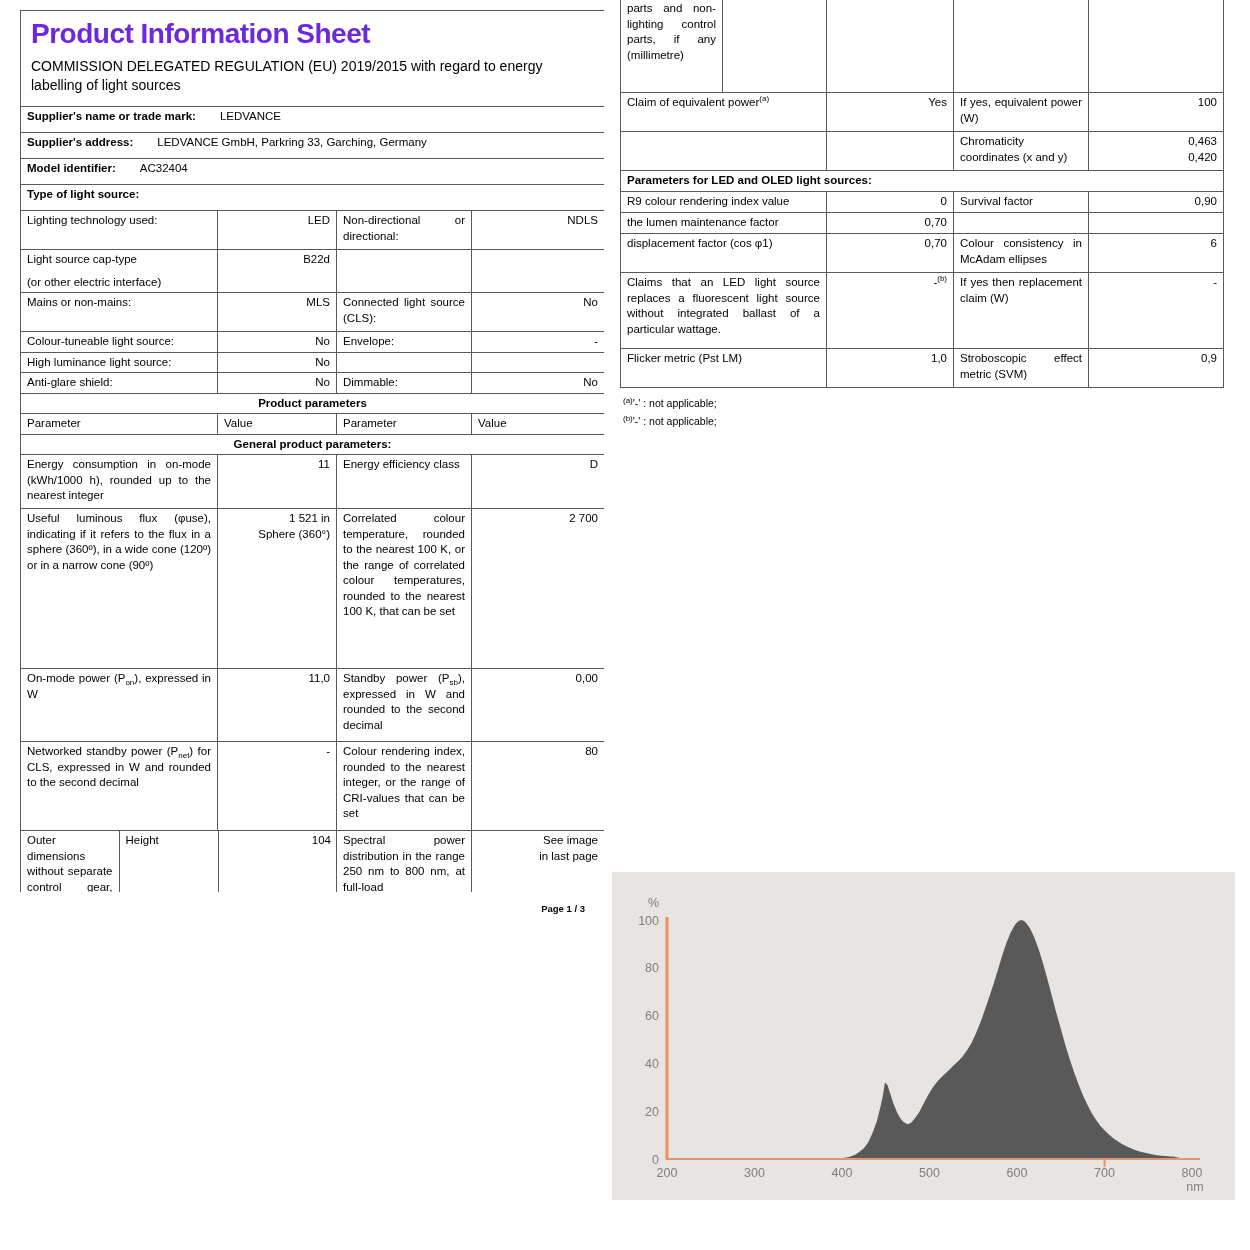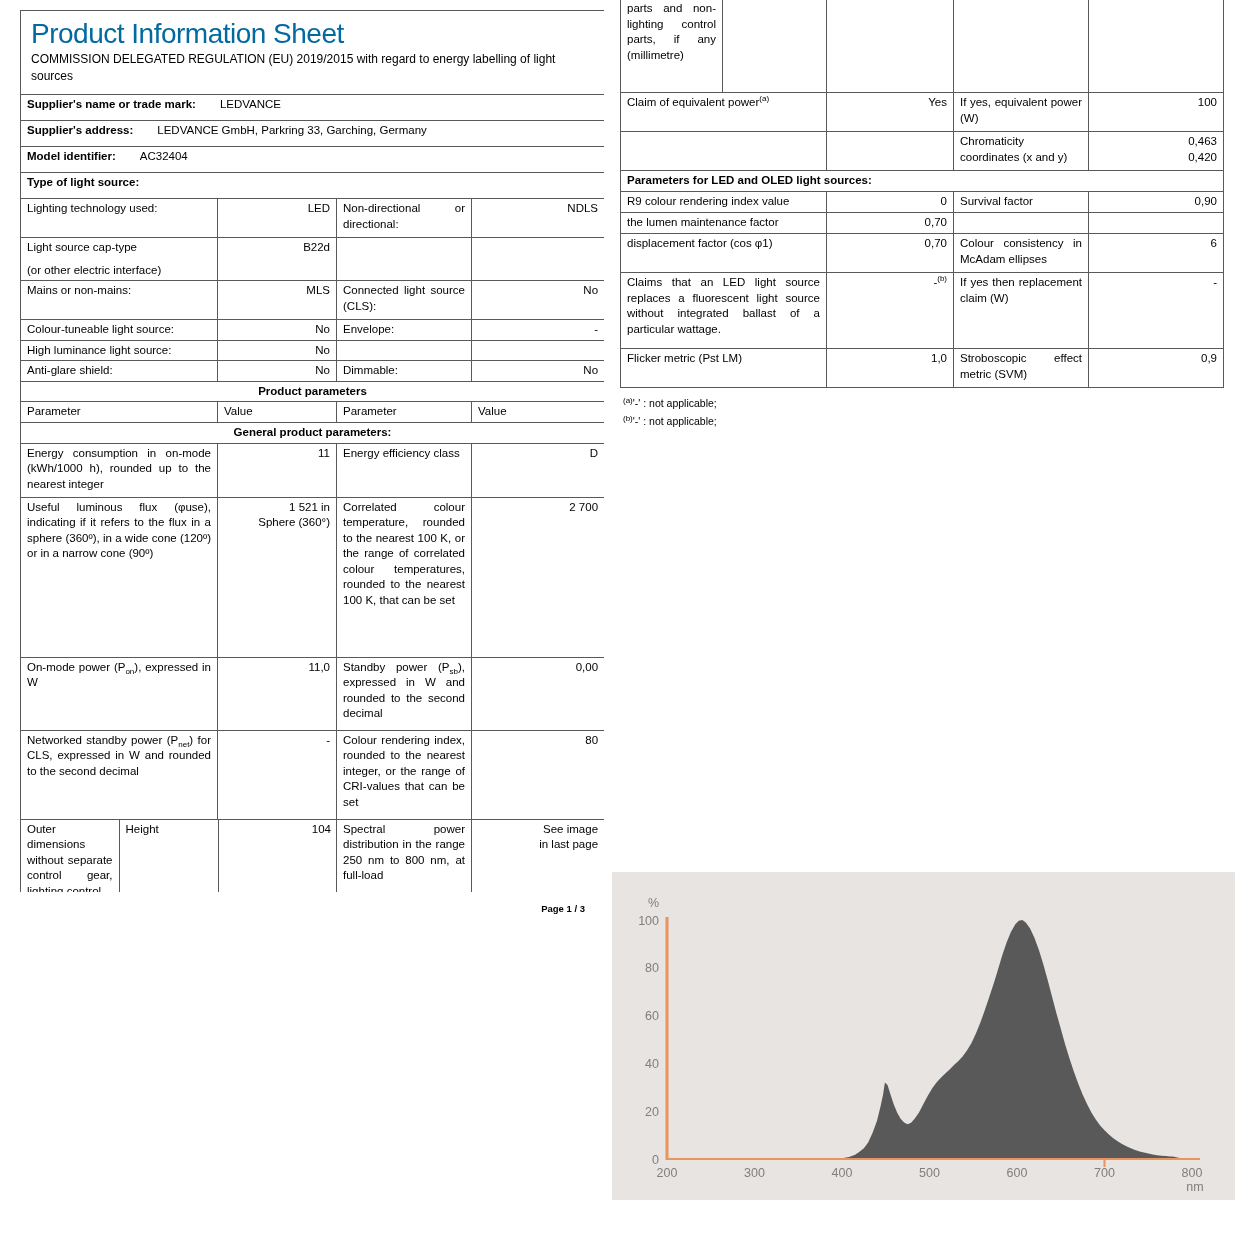--- a/index.html
+++ b/index.html
@@ -19,22 +19,22 @@
   .j{text-align:justify;}
   .hd{font-weight:bold;text-align:center;}
   .hdl{font-weight:bold;text-align:left;}
   .pre{white-space:pre-line;padding-left:36px;}
   sub{font-size:8px;line-height:0;}
   sup{font-size:8px;line-height:0;}
   
   #left-panel{left:20px;top:10px;width:584px;height:882px;overflow:hidden;}
   #left-table{width:584px;}
   .title-cell{padding:8px 10px 10px 10px;}
-  .doc-title{font-size:28px;font-weight:normal;color:#0369a1;letter-spacing:-0.5px;line-height:1.1;}
-  .doc-subtitle{font-size:12px;margin-top:1px;line-height:1.4;}
+  .doc-title{font-size:28px;font-weight:bold;color:#6d28d9;letter-spacing:-0.5px;line-height:1.1;}
+  .doc-subtitle{font-size:14px;margin-top:7px;line-height:1.4;}
   .kv .lbl{font-weight:bold;}
   .kv .val{margin-left:24px;}
   tr.r26 td{height:21px;}
   tr.r39 td{height:34px;margin-top:16px;}
   tr.r42 td{height:37px;}
   tr.r54 td{height:49px;}
   tr.r73 td{height:68px;}
   tr.r89 td{height:84px;}
   tr.r160 td{height:155px;}
   tr.rdims td{height:110px;}

